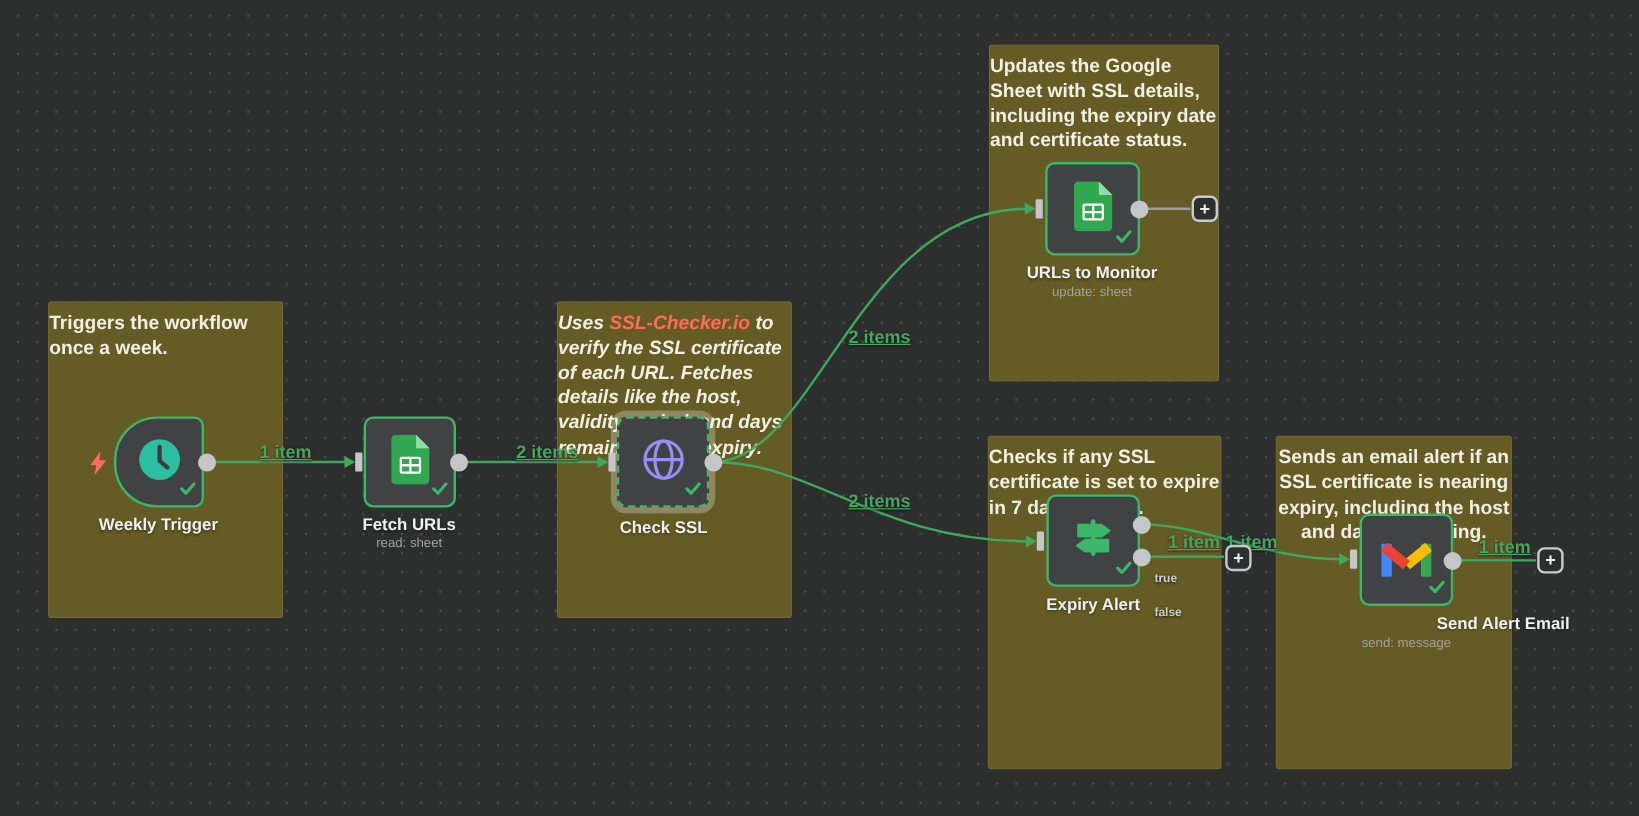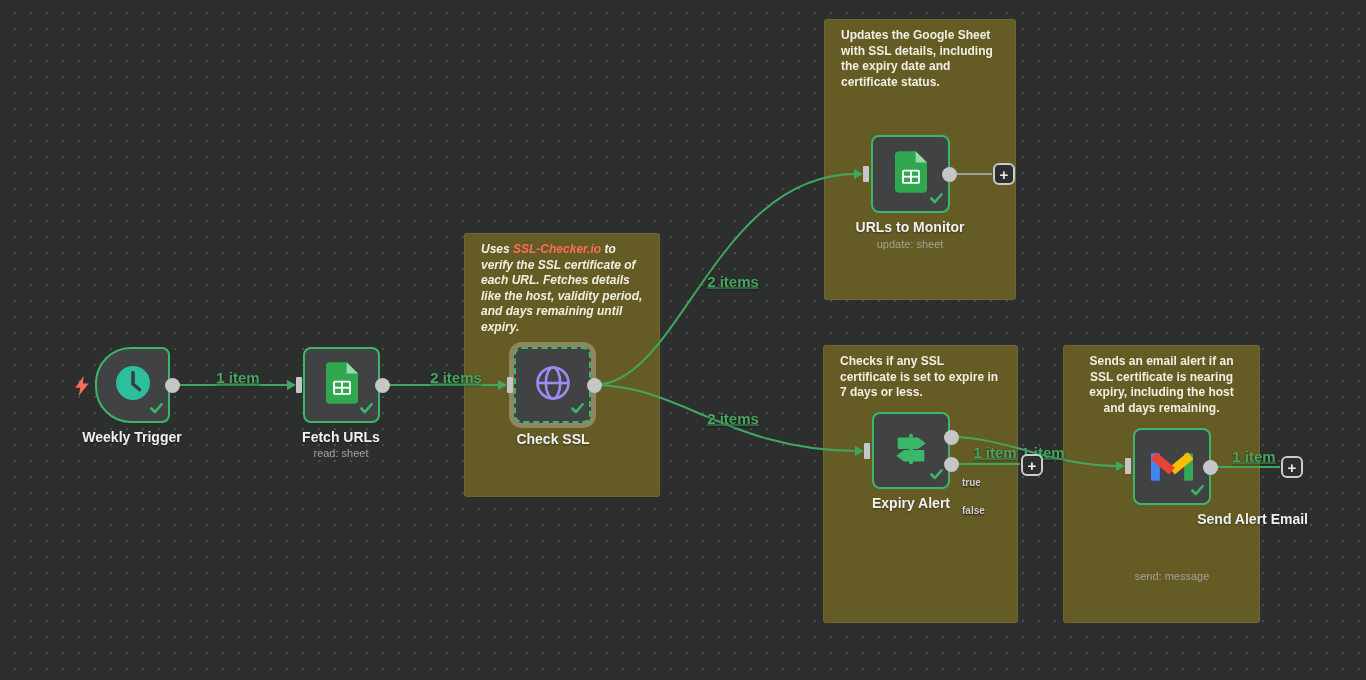--- a/index.html
+++ b/index.html
@@ -14,27 +14,28 @@
     background-image:radial-gradient(circle,#4b4d4d 1.1px,transparent 1.3px);
     background-size:16px 16px;
     background-position:7px 5px;
   }
   
   .sticky{
     position:absolute;
     background:#655b25;
     border:1px solid rgba(255,255,255,0.07);
     border-radius:3px;
-    padding:8px 16px;
+    padding:8px 0;
     box-sizing:border-box;
     color:#f1efe2;
-    font-size:12px;
+    font-size:16px;
     font-weight:600;
     line-height:1.3;
     z-index:1;
+    margin-top:18px;
   }
   .sticky a,.sticky .link{color:#ff6d5a;text-decoration:none;font-weight:600;cursor:pointer;}
   
   svg.wires{position:absolute;left:0;top:0;z-index:2;}
   .conn-label{
     position:absolute;transform:translate(-50%,-50%);
     color:#46a55e;font-size:15px;font-weight:700;
     text-shadow:0 1px 2px rgba(0,0,0,.65);
     z-index:3;white-space:nowrap;text-decoration:underline;
   }
@@ -83,20 +84,23 @@
     display:flex;align-items:center;justify-content:center;
     z-index:5;cursor:pointer;
   }
   .bolt{position:absolute;z-index:5;}
 </style>
 </head>
 <body>
 
 <div class="canvas">
 
+  <div class="sticky" style="left:40px;top:233px;width:196px;height:264px;">
+    <span>Triggers the workflow once a week.</span>
+  </div>
   <div class="sticky" style="left:464px;top:233px;width:196px;height:264px;font-style:italic;">
     <span>Uses </span><span class="link">SSL-Checker.io</span><span> to verify the SSL certificate of each URL. Fetches details like the host, validity period, and days remaining until expiry.</span>
   </div>
   <div class="sticky" style="left:824px;top:19px;width:192px;height:281px;">
     <span>Updates the Google Sheet with SSL details, including the expiry date and certificate status.</span>
   </div>
   <div class="sticky" style="left:823px;top:345px;width:195px;height:278px;">
     <span>Checks if any SSL certificate is set to expire in 7 days or less.</span>
   </div>
   <div class="sticky" style="left:1063px;top:345px;width:197px;height:278px;text-align:center;">
@@ -259,15 +263,15 @@
       <svg width="15" height="14" viewBox="0 0 16 15">
           <path d="M2.5 8 L6.3 11.8 L13.5 3.5" stroke="#3cb669" stroke-width="2.8" fill="none" stroke-linecap="round" stroke-linejoin="round"></path>
         </svg>
     </span>
   </div>
   <div class="out-dot" style="left:1202.5px;top:459.5px;"></div>
   <div class="plus-btn" style="left:1281px;top:456px;">
       <span>+</span>
     </div>
   <div class="node-title" style="left:1138px;top:511px;text-align:right;">Send Alert Email</div>
-  <div class="node-sub" style="left:1087px;top:530px;margin-top:40px;">send: message</div>
+  <div class="node-sub" style="left:1087px;top:530px;">send: message</div>
 
 </div>
 
 </body></html>

